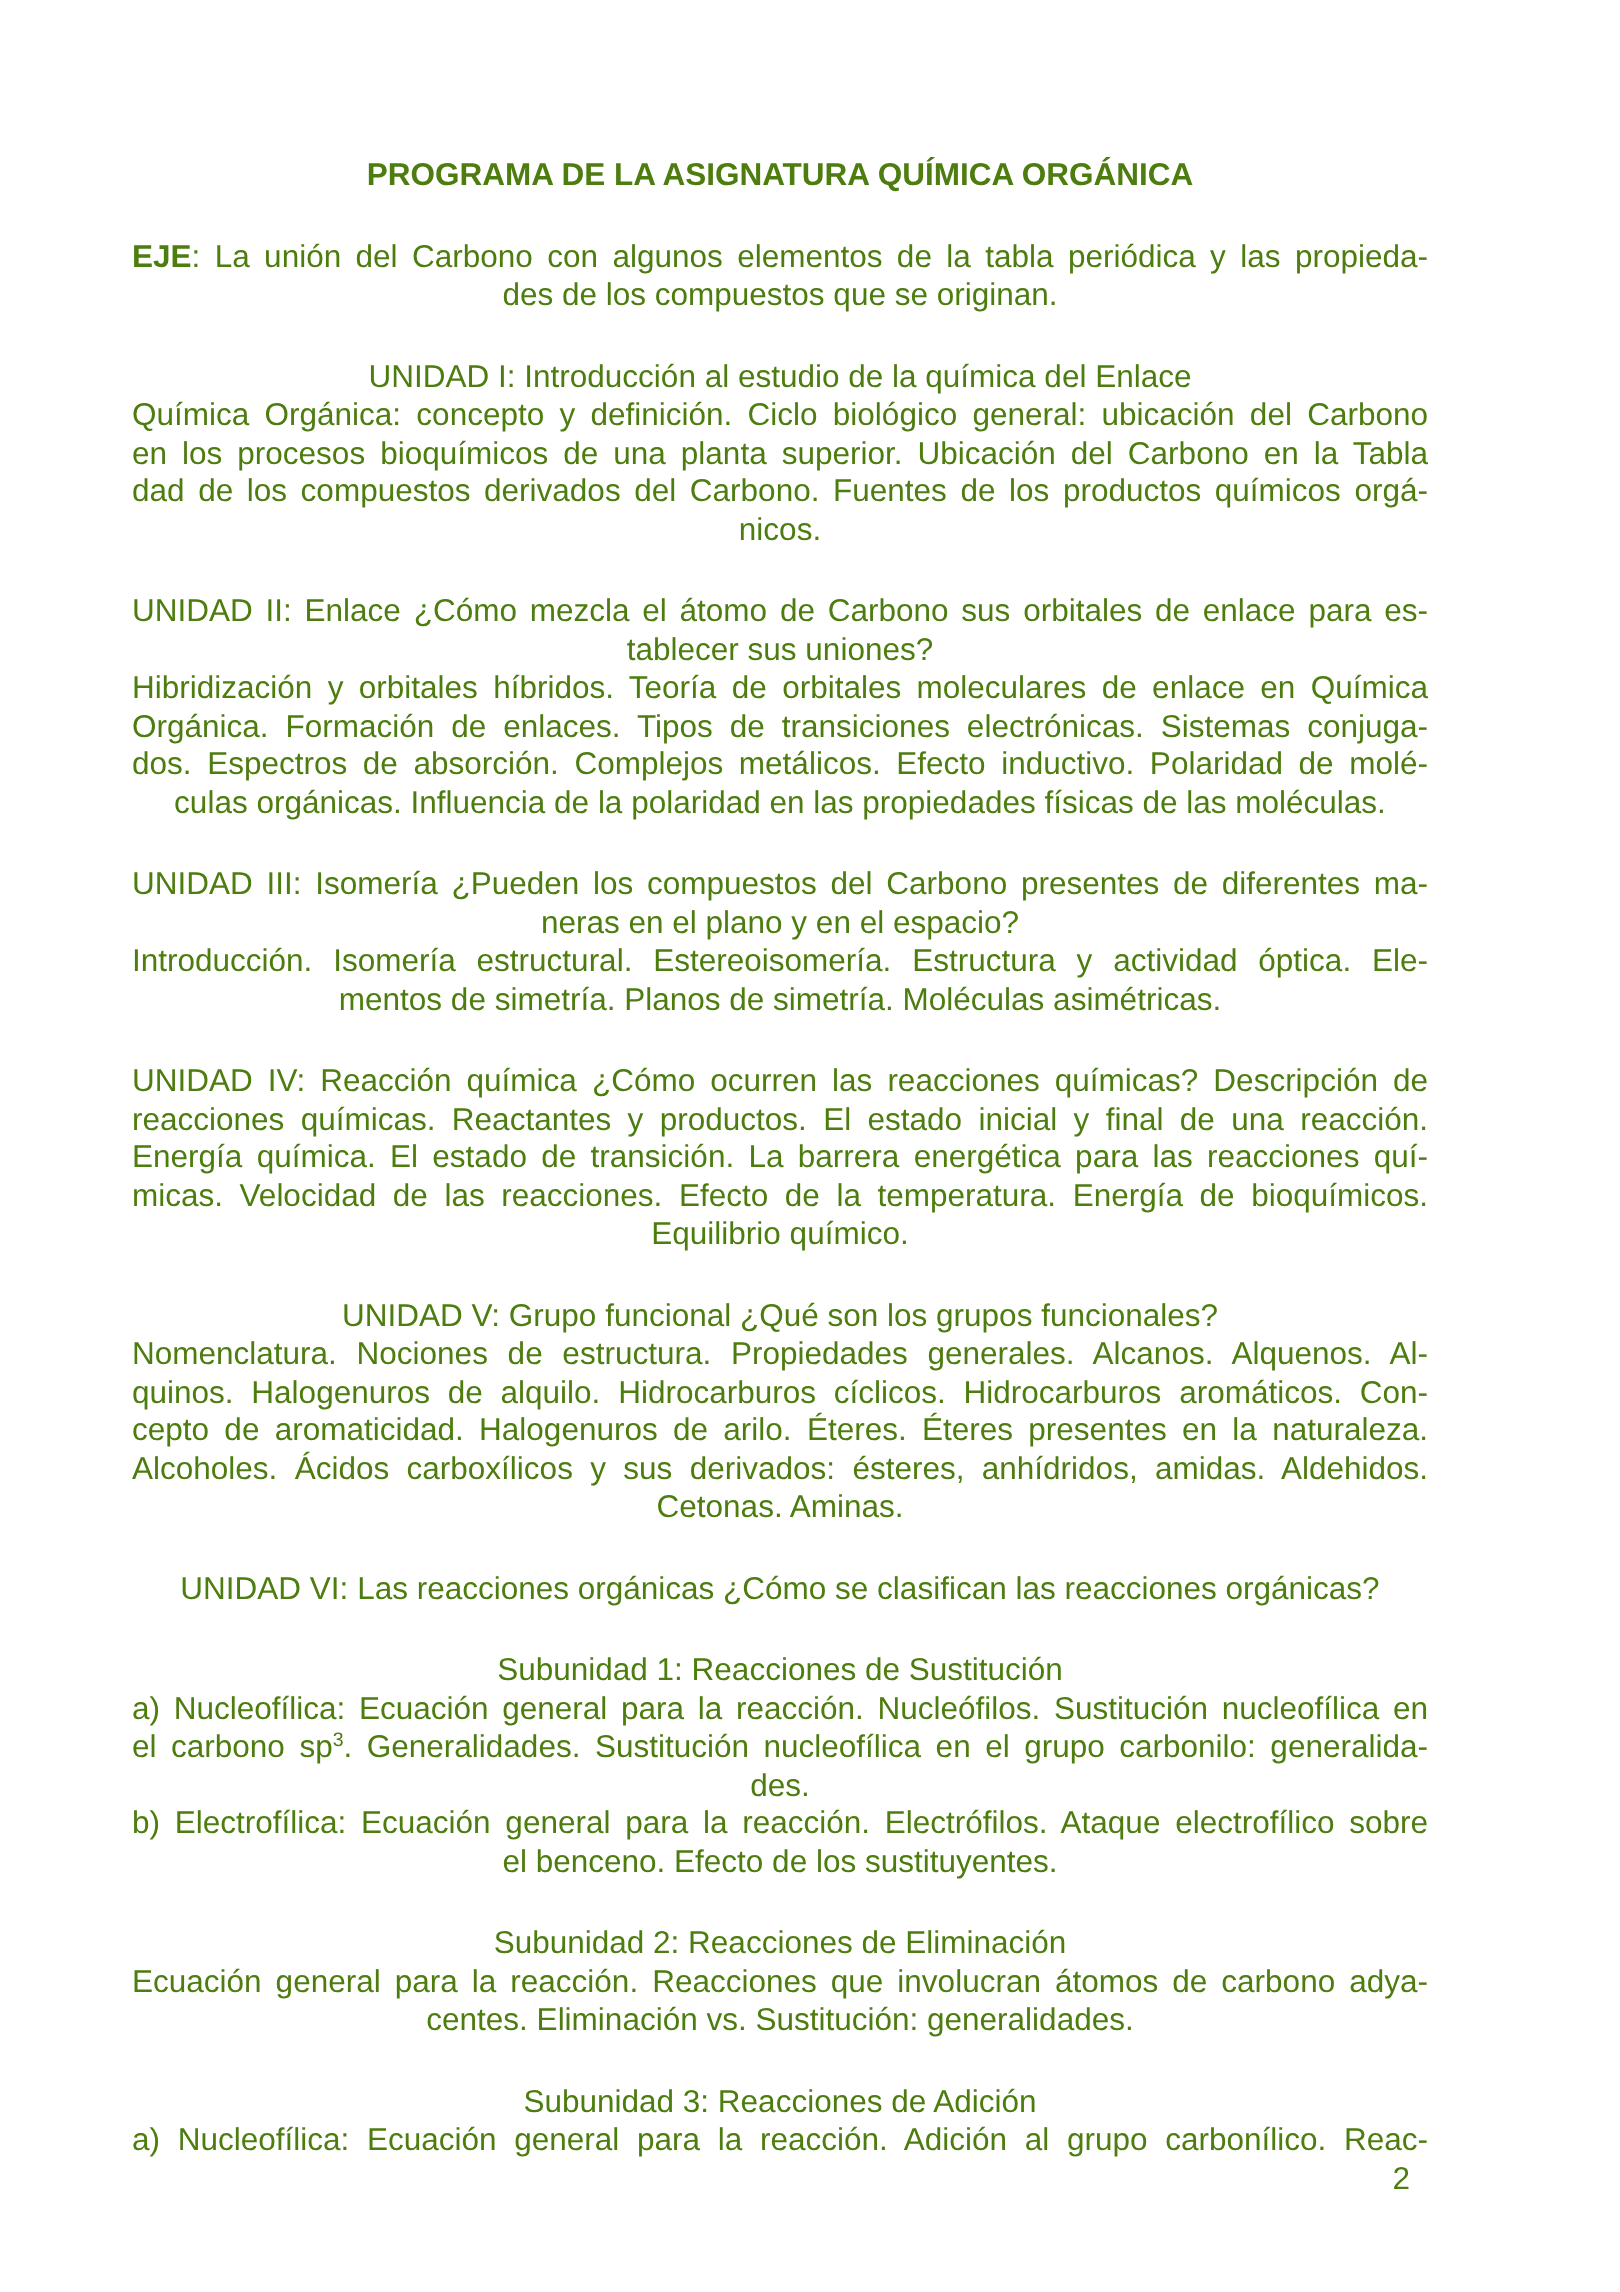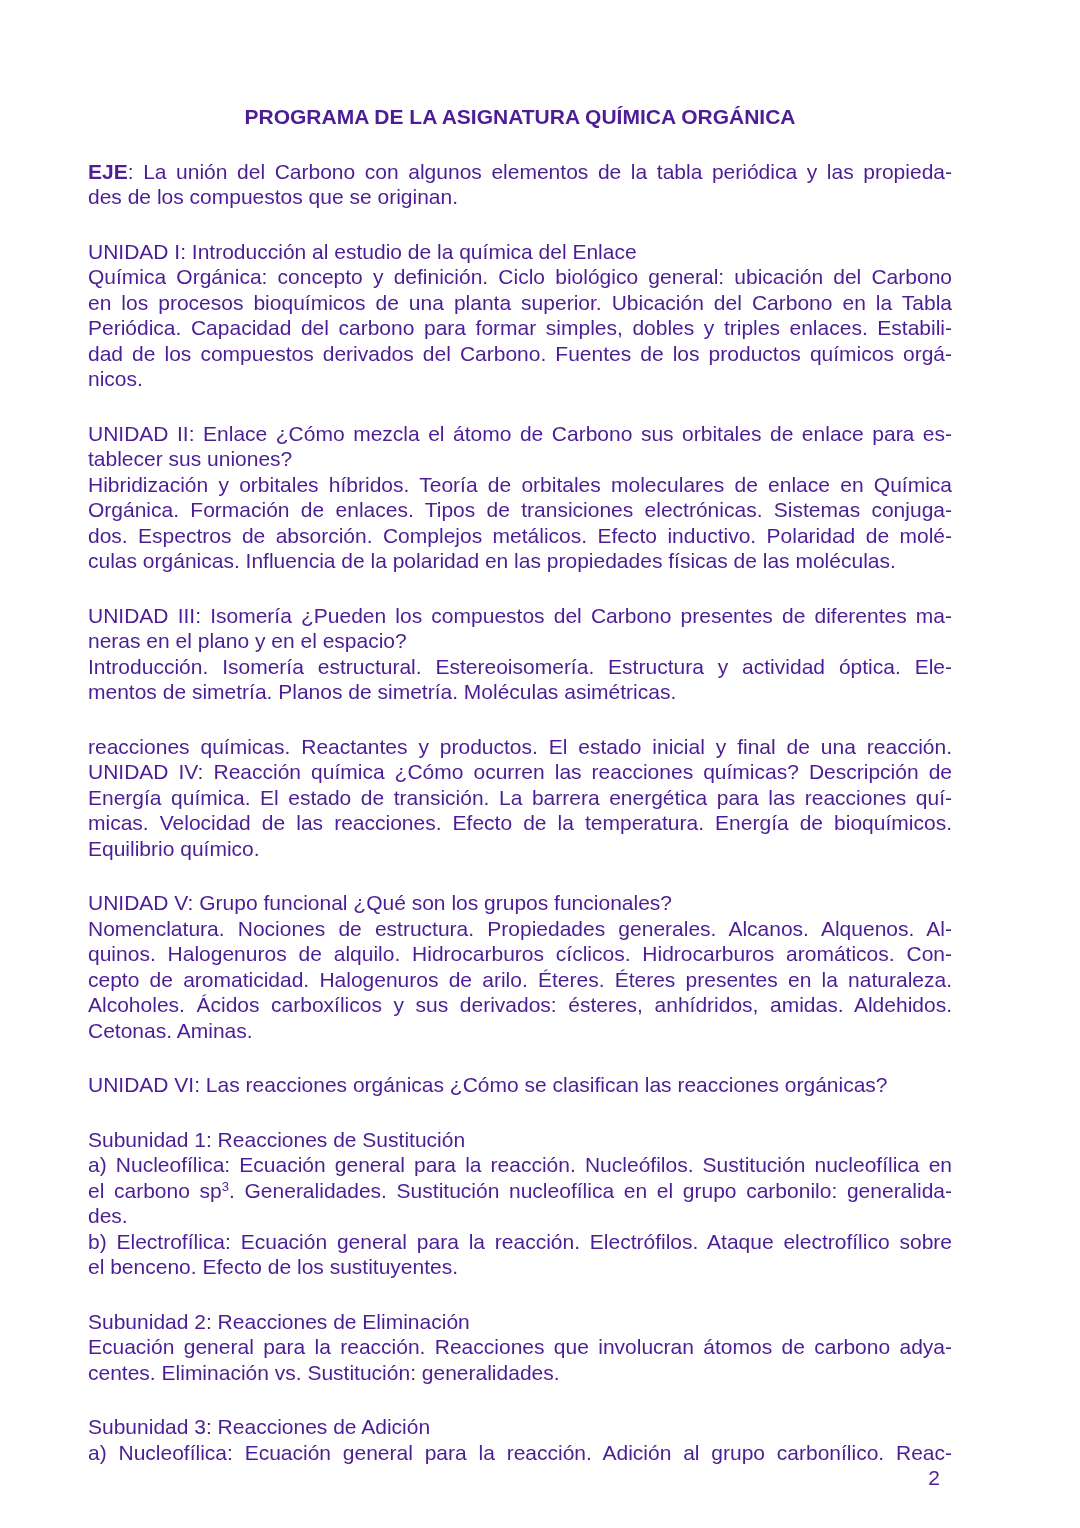--- a/index.html
+++ b/index.html
@@ -18,39 +18,39 @@
     height: 1528px;
     background: #ffffff;
   }
   .content {
     position: absolute;
     left: 88px;
     top: 104px;
     width: 864px;
     font-family: "Liberation Sans", "DejaVu Sans", sans-serif;
     font-size: 21px;
-    color: #4c1d95;
+    color: #4d7c0f;
   }
   .line {
     height: 25.5px;
     line-height: 25.5px;
   }
   .title {
     font-weight: bold;
     text-align: center;
   }
   .sec {
     margin-top: 29px;
   }
   .just {
     text-align: justify;
     text-align-last: justify;
   }
   .left {
-    text-align: left;
+    text-align: center;
   }
   .run { white-space: pre-wrap; }
   .run.bold   { font-weight: bold; }
   .run.italic { }
   .run.sup {
     font-size: 13px;
     vertical-align: 7px;
     line-height: 0;
   }
   .footer {
@@ -66,41 +66,40 @@
     <div class="line title">PROGRAMA DE LA ASIGNATURA QUÍMICA ORGÁNICA</div>
     <div id="sections">
         <div class="sec">
           <div class="line just"><span class="run bold">EJE</span><span class="run normal">: La unión del Carbono con algunos elementos de la tabla periódica y las propieda-</span></div>
           <div class="line left"><span class="run normal">des de los compuestos que se originan.</span></div>
         </div>
         <div class="sec">
           <div class="line left"><span class="run italic">UNIDAD I:</span><span class="run normal"> Introducción al estudio de la química del Enlace</span></div>
           <div class="line just"><span class="run normal">Química Orgánica: concepto y definición. Ciclo biológico general: ubicación del Carbono</span></div>
           <div class="line just"><span class="run normal">en los procesos bioquímicos de una planta superior. Ubicación del Carbono en la Tabla</span></div>
-          <div class="line just"><span class="run normal">Periódica. Capacidad del carbono para formar simples, dobles y triples enlaces. Estabili-</span></div>
           <div class="line just"><span class="run normal">dad de los compuestos derivados del Carbono. Fuentes de los productos químicos orgá-</span></div>
           <div class="line left"><span class="run normal">nicos.</span></div>
         </div>
         <div class="sec">
           <div class="line just"><span class="run italic">UNIDAD II:</span><span class="run normal"> Enlace ¿Cómo mezcla el átomo de Carbono sus orbitales de enlace para es-</span></div>
           <div class="line left"><span class="run normal">tablecer sus uniones?</span></div>
           <div class="line just"><span class="run normal">Hibridización y orbitales híbridos. Teoría de orbitales moleculares de enlace en Química</span></div>
           <div class="line just"><span class="run normal">Orgánica. Formación de enlaces. Tipos de transiciones electrónicas. Sistemas conjuga-</span></div>
           <div class="line just"><span class="run normal">dos. Espectros de absorción. Complejos metálicos. Efecto inductivo. Polaridad de molé-</span></div>
           <div class="line left"><span class="run normal">culas orgánicas. Influencia de la polaridad en las propiedades físicas de las moléculas.</span></div>
         </div>
         <div class="sec">
           <div class="line just"><span class="run italic">UNIDAD III:</span><span class="run normal"> Isomería ¿Pueden los compuestos del Carbono presentes de diferentes ma-</span></div>
           <div class="line left"><span class="run normal">neras en el plano y en el espacio?</span></div>
           <div class="line just"><span class="run normal">Introducción. Isomería estructural. Estereoisomería. Estructura y actividad óptica. Ele-</span></div>
           <div class="line left"><span class="run normal">mentos de simetría. Planos de simetría. Moléculas asimétricas.</span></div>
         </div>
         <div class="sec">
+          <div class="line just"><span class="run italic">UNIDAD IV:</span><span class="run normal"> Reacción química ¿Cómo ocurren las reacciones químicas? Descripción de</span></div>
           <div class="line just"><span class="run normal">reacciones químicas. Reactantes y productos. El estado inicial y final de una reacción.</span></div>
-          <div class="line just"><span class="run italic">UNIDAD IV:</span><span class="run normal"> Reacción química ¿Cómo ocurren las reacciones químicas? Descripción de</span></div>
           <div class="line just"><span class="run normal">Energía química. El estado de transición. La barrera energética para las reacciones quí-</span></div>
           <div class="line just"><span class="run normal">micas. Velocidad de las reacciones. Efecto de la temperatura. Energía de bioquímicos.</span></div>
           <div class="line left"><span class="run normal">Equilibrio químico.</span></div>
         </div>
         <div class="sec">
           <div class="line left"><span class="run italic">UNIDAD V:</span><span class="run normal"> Grupo funcional ¿Qué son los grupos funcionales?</span></div>
           <div class="line just"><span class="run normal">Nomenclatura. Nociones de estructura. Propiedades generales. Alcanos. Alquenos. Al-</span></div>
           <div class="line just"><span class="run normal">quinos. Halogenuros de alquilo. Hidrocarburos cíclicos. Hidrocarburos aromáticos. Con-</span></div>
           <div class="line just"><span class="run normal">cepto de aromaticidad. Halogenuros de arilo. Éteres. Éteres presentes en la naturaleza.</span></div>
           <div class="line just"><span class="run normal">Alcoholes. Ácidos carboxílicos y sus derivados: ésteres, anhídridos, amidas. Aldehidos.</span></div>

